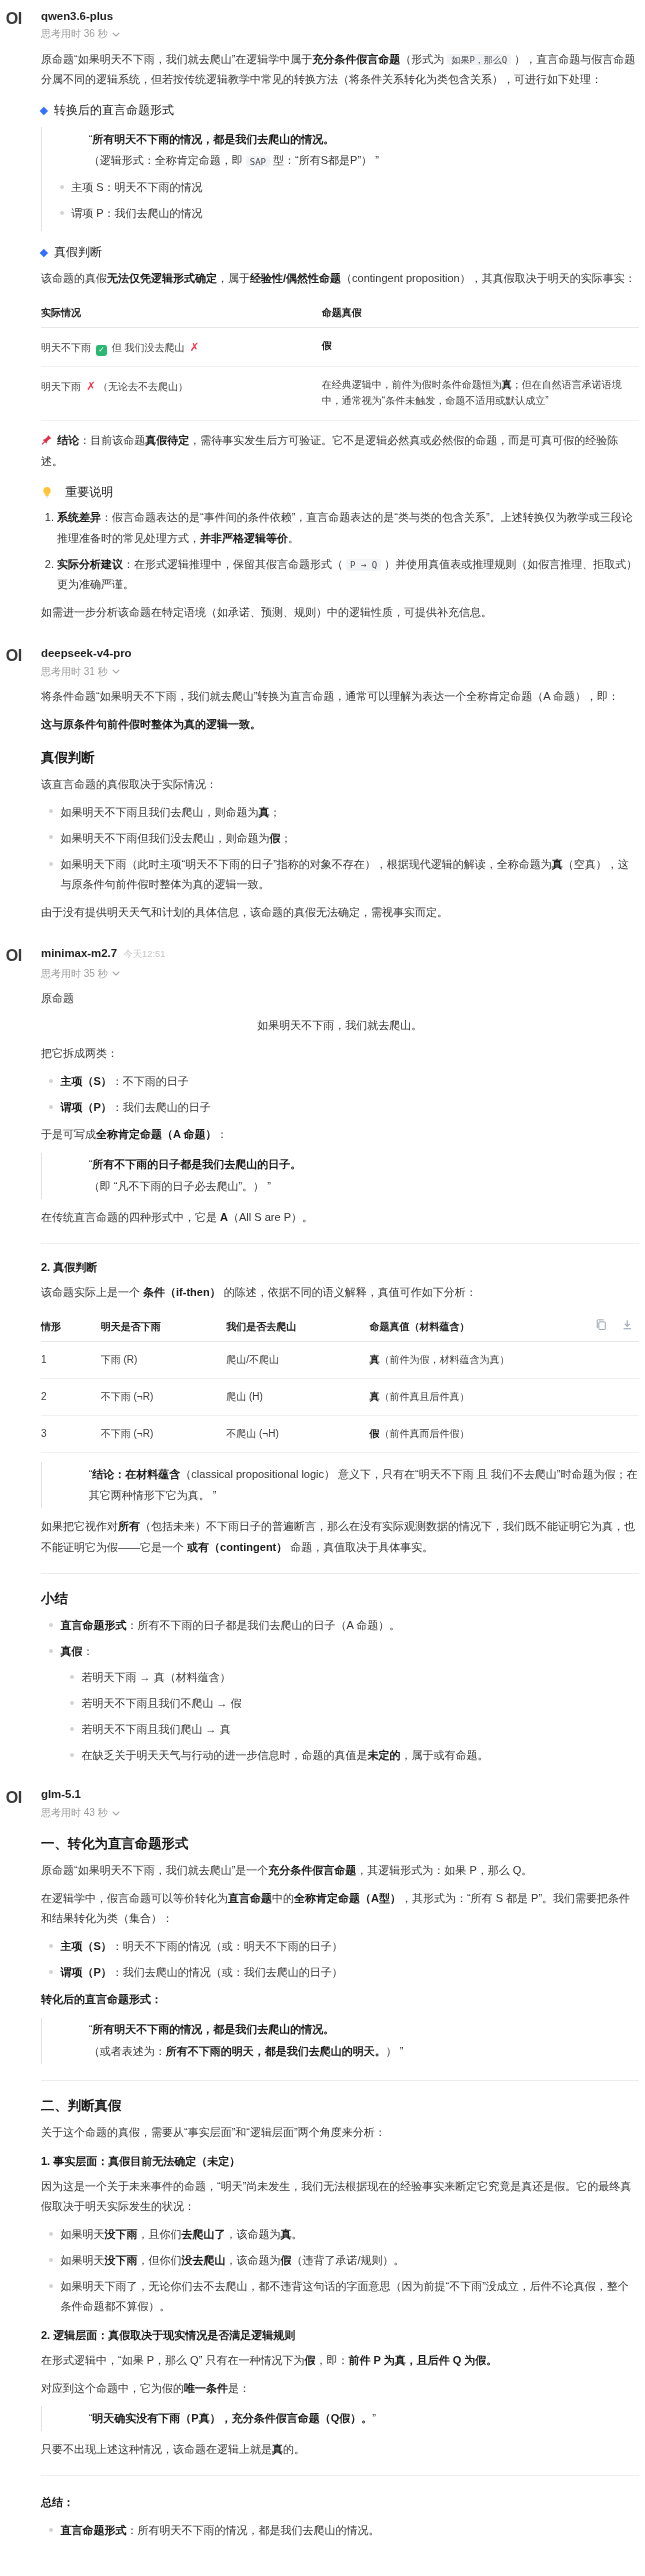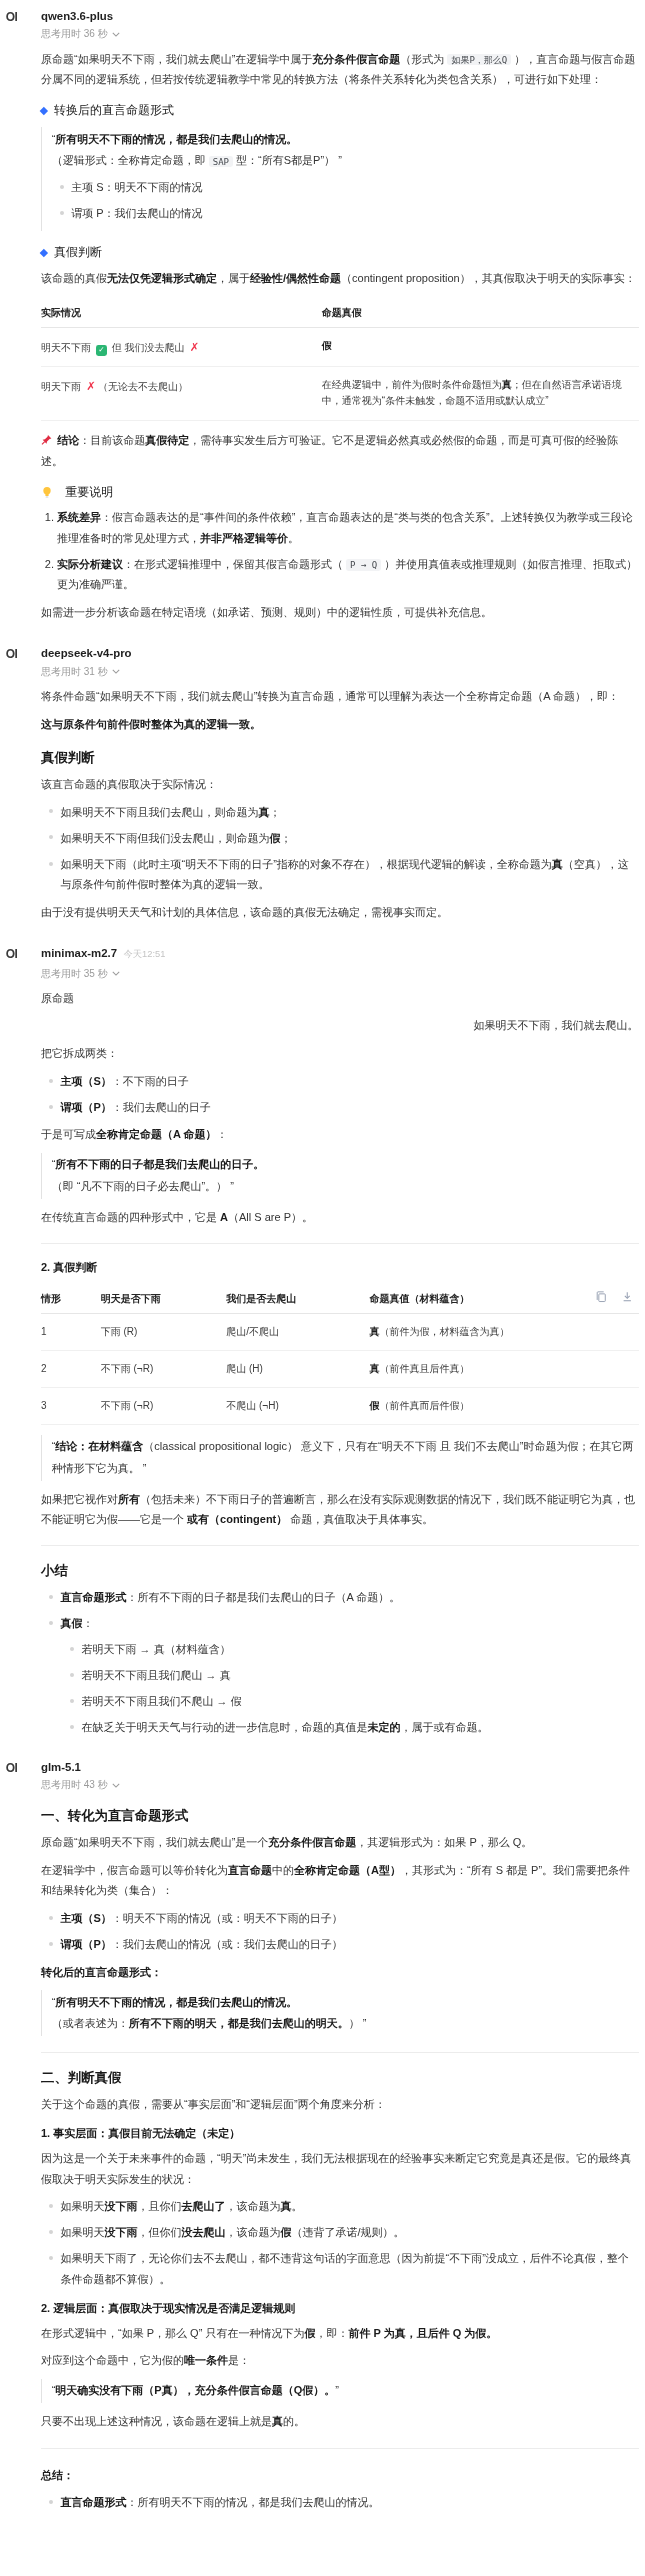--- a/index.html
+++ b/index.html
@@ -4,42 +4,42 @@
 <style>
   * { box-sizing: border-box; }
   body {
     margin: 0; background: #ffffff; width: 645px;
     font-family: "Liberation Sans", "DejaVu Sans", sans-serif;
     color: #2b2b2b;
   }
   .section { position: relative; padding: 8px 6.5px 8px 41px; }
   .avatar {
     position: absolute; left: 5.7px; top: 9.7px;
-    font-weight: 700; font-size: 12px; color: #3a3a3a; letter-spacing: -0.4px;
+    font-weight: 700; font-size: 16px; color: #3a3a3a; letter-spacing: -0.4px;
   }
   .mhead { display: flex; align-items: baseline; gap: 6.5px; padding-top: 1.6px; }
   .mname { font-weight: 700; font-size: 11.4px; color: #1f1f1f; }
   .mtime { font-size: 9.3px; color: #c4c4c4; }
   .think { display: inline-flex; align-items: center; gap: 4px; color: #9a9a9a; font-size: 10px; margin-top: 5.7px; cursor: pointer; }
   .think svg { display: block; }
   .content { margin-top: 1.6px; }
   .md-p { font-size: 11px; line-height: 1.85; margin: 7.3px 0; color: #333; }
-  .md-p.center { text-align: right; }
+  .md-p.center { text-align: center; }
   strong { font-weight: 700; color: #1c1c1c; }
   code.chip {
     background: #f2f3f5; border-radius: 2.4px; padding: 0.8px 4px;
     font-family: "DejaVu Sans Mono", monospace; font-size: 9px; color: #45494e;
     white-space: nowrap;
   }
   h2.md { font-size: 13.4px; font-weight: 700; color: #1a1a1a; margin: 14.6px 0 6.5px; }
   h3.md { font-size: 12px; font-weight: 400; color: #1a1a1a; margin: 13px 0 6.5px; display: flex; align-items: center; gap: 7.3px; }
   h4.md { font-size: 11px; font-weight: 700; color: #1a1a1a; margin: 11.4px 0 4.9px; }
   .diamond { width: 5.7px; height: 5.7px; background: #3370ff; transform: rotate(45deg); flex: 0 0 auto; }
   blockquote.quote { border-left: 1.6px solid #e2e2e2; margin: 8px 0; padding: 1.6px 0 1.6px 9.7px; }
-  .quote .qline { font-size: 11px; line-height: 1.95; color: #333; }
+  .quote .qline { font-size: 11px; line-height: 1.95; color: #333; margin-left: 37px; }
   ul.md { list-style: none; margin: 4.9px 0; padding: 0 0 0 4.9px; }
   ul.md > li { position: relative; padding-left: 14.6px; font-size: 11px; line-height: 1.85; margin: 5.7px 0; color: #333; }
   ul.md > li::before { content: ""; position: absolute; left: 3.2px; top: 0.72em; width: 4px; height: 4px; border-radius: 50%; background: #d4d4d4; }
   ul.md ul.md { margin: 3.2px 0 0 1.6px; }
   ol.md { margin: 6.5px 0; padding-left: 16px; }
   ol.md > li { font-size: 11px; line-height: 1.85; margin: 5.7px 0; color: #333; }
   hr.md { border: none; border-top: 0.8px solid #ececec; margin: 16px 0; }
   .tblwrap { position: relative; margin: 9.7px 0; }
   .tbltools { position: absolute; right: 1.6px; top: 6.5px; display: flex; gap: 9.7px; }
   .tbltools .tool { background: none; border: none; padding: 0; cursor: pointer; line-height: 0; }
@@ -179,20 +179,21 @@
           <li><strong>谓项（P）</strong>：我们去爬山的日子</li>
         </ul>
         <p class="md-p">于是可写成<strong>全称肯定命题（A 命题）</strong>：</p>
         <blockquote class="quote">
           <div class="qline">“<strong>所有不下雨的日子都是我们去爬山的日子。</strong></div>
           <div class="qline">（即 “凡不下雨的日子必去爬山”。） ”</div>
         </blockquote>
         <p class="md-p">在传统直言命题的四种形式中，它是 <strong>A</strong>（All S are P）。</p>
         <hr class="md">
         <h4 class="md"><span>2. 真假判断</span></h4>
+        <p class="md-p">该命题实际上是一个 <strong>条件（if-then）</strong> 的陈述，依据不同的语义解释，真值可作如下分析：</p>
         <div class="tblwrap">
           <div class="tbltools">
             <button class="tool"><span class="inline-ic">
                 <svg width="10.5" height="11.4" viewBox="0 0 13 14">
                   <rect x="3.5" y="3.5" width="8" height="9.5" rx="1" fill="none" stroke="#98a1b3" stroke-width="1.2"></rect>
                   <path d="M9.5 1 H2.5 A1 1 0 0 0 1.5 2 V11" fill="none" stroke="#98a1b3" stroke-width="1.2"></path>
                 </svg>
               </span></button>
             <button class="tool"><span class="inline-ic">
                 <svg width="10.5" height="11.4" viewBox="0 0 13 14">
@@ -242,22 +243,22 @@
         <blockquote class="quote">
           <div class="qline">“<strong>结论：在材料蕴含</strong>（classical propositional logic） 意义下，只有在“明天不下雨 且 我们不去爬山”时命题为假；在其它两种情形下它为真。 ”</div>
         </blockquote>
         <p class="md-p">如果把它视作对<strong>所有</strong>（包括未来）不下雨日子的普遍断言，那么在没有实际观测数据的情况下，我们既不能证明它为真，也不能证明它为假——它是一个 <strong>或有（contingent）</strong> 命题，真值取决于具体事实。</p>
         <hr class="md">
         <h2 class="md"><span>小结</span></h2>
         <ul class="md">
           <li><strong>直言命题形式</strong>：所有不下雨的日子都是我们去爬山的日子（A 命题）。</li>
           <li><strong>真假</strong>：<ul class="md">
               <li>若明天下雨 → 真（材料蕴含）</li>
+              <li>若明天不下雨且我们不爬山 → 假</li>
               <li>若明天不下雨且我们爬山 → 真</li>
-              <li>若明天不下雨且我们不爬山 → 假</li>
               <li>在缺乏关于明天天气与行动的进一步信息时，命题的真值是<strong>未定的</strong>，属于或有命题。</li>
             </ul></li>
         </ul>
       </div></section>
     <section class="section"><div class="avatar">OI</div><div class="mhead">
         <span class="mname">glm-5.1</span>
       </div><div class="think">
         <span>思考用时 43 秒</span>
         <span class="inline-ic">
           <svg width="8" height="4.9" viewBox="0 0 10 6">

